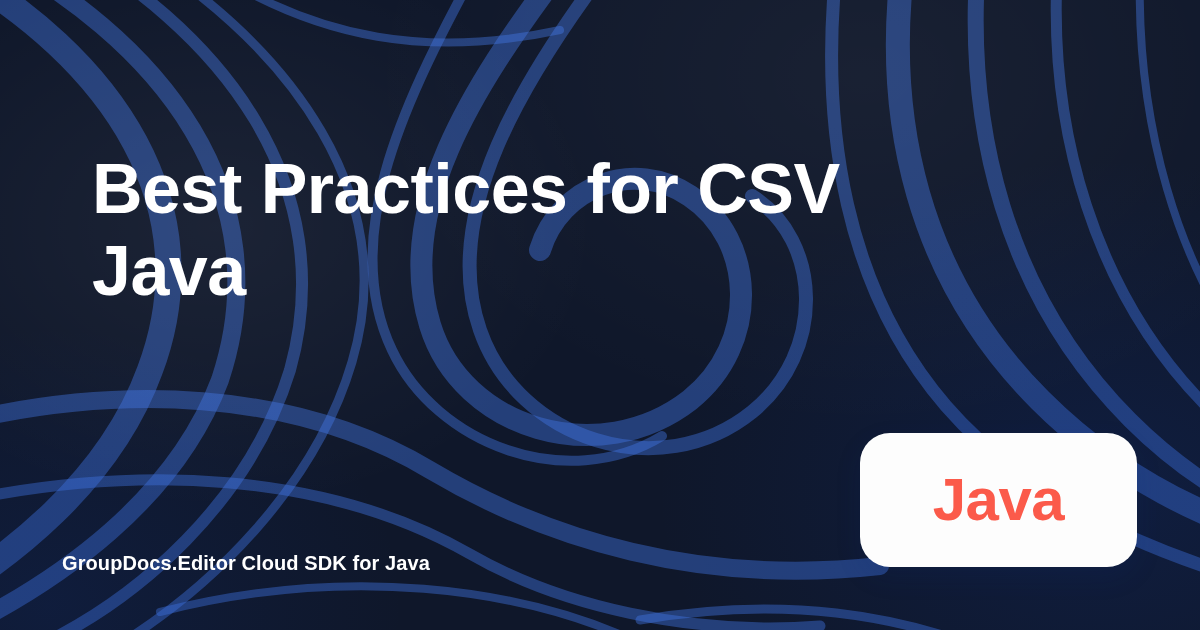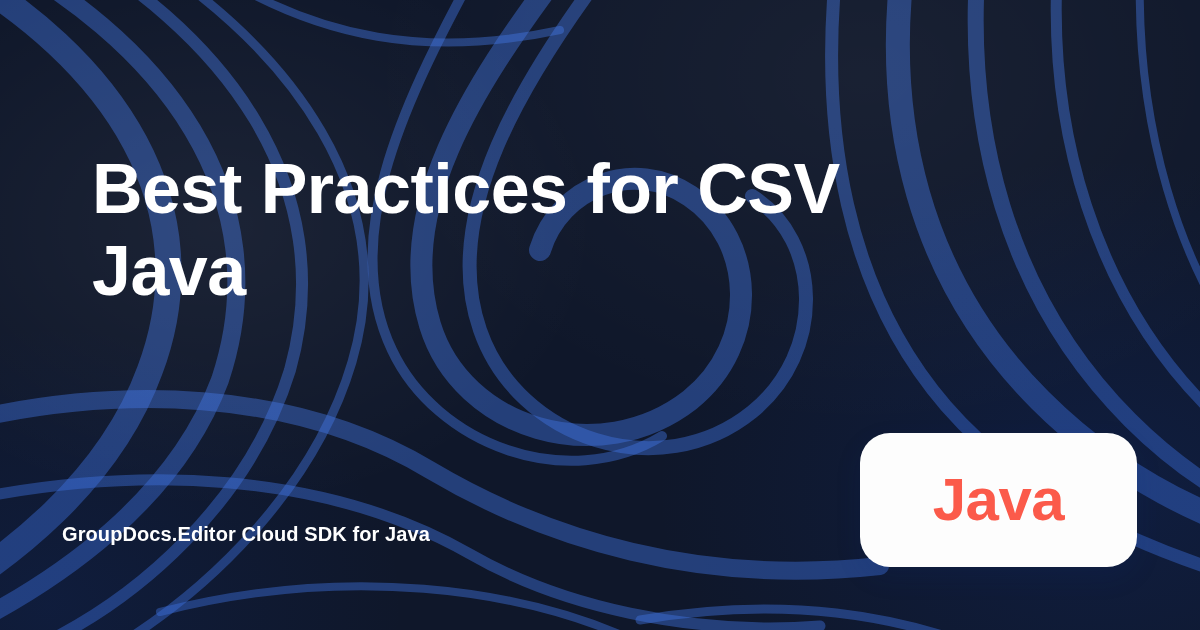--- a/index.html
+++ b/index.html
@@ -60,21 +60,21 @@
     line-height: 82px;
     font-weight: 700;
     letter-spacing: -0.5px;
     white-space: nowrap;
   }
 
   
   #footer-caption {
     position: absolute;
     left: 62px;
-    top: 521px;
+    top: 550px;
     color: #FFFFFF;
     font-size: 20px;
     line-height: 26px;
     font-weight: 700;
     letter-spacing: 0.1px;
     white-space: nowrap;
   }
 
   
   #lang-badge {

